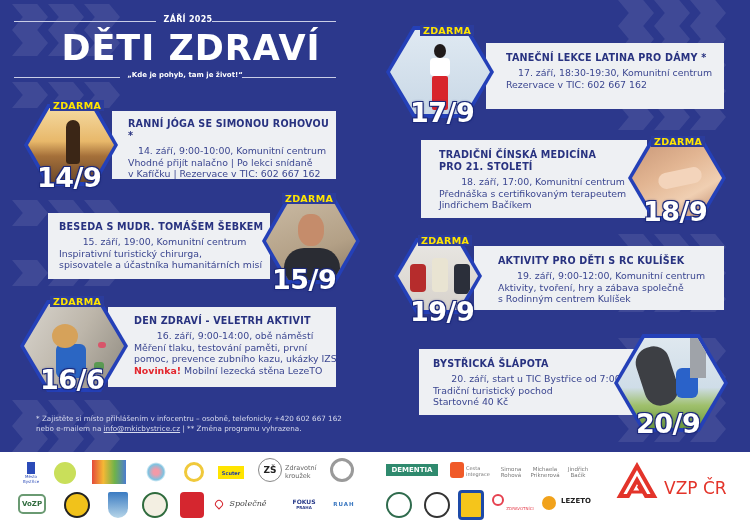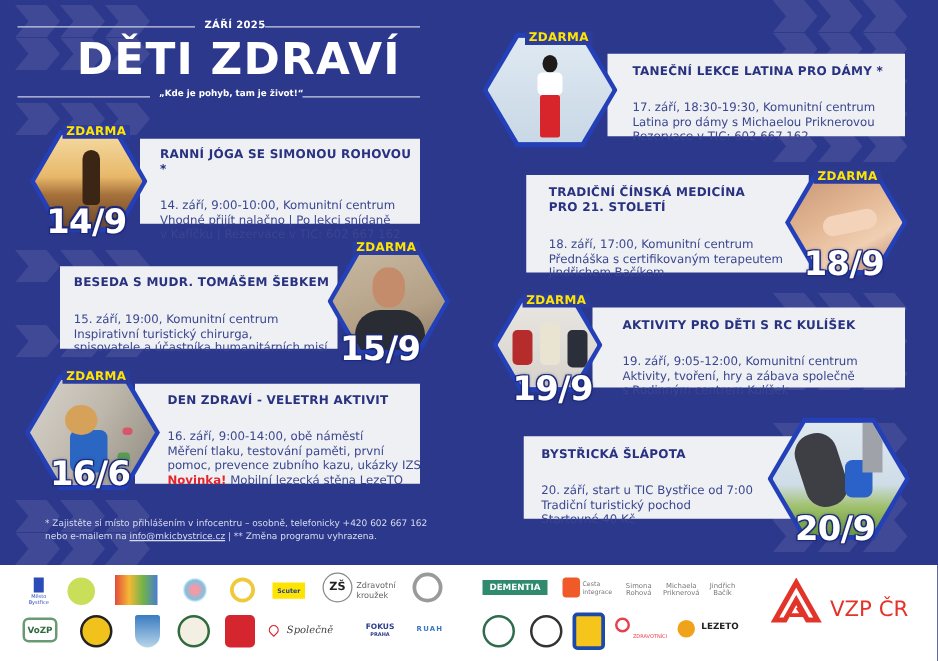--- a/index.html
+++ b/index.html
@@ -9,21 +9,21 @@
   .chev { position: absolute; width: 36px; height: 26px; background: rgba(255,255,255,0.09);
           clip-path: polygon(0 0, 70% 0, 100% 50%, 70% 100%, 0 100%, 30% 50%); }
   .hdr-line { position: absolute; height: 1px; background: #c9cde6; }
   .kicker { position: absolute; left: 148px; top: 15px; width: 80px; text-align: center; color: #fff; font-weight: bold; font-size: 8px; letter-spacing: 0.3px; }
   .title { position: absolute; left: 46px; top: 28px; width: 290px; text-align: center; color: #fff; font-weight: bold; font-size: 35px; letter-spacing: 1px; font-family: "DejaVu Sans", sans-serif; }
   .motto { position: absolute; left: 120px; top: 71px; width: 130px; text-align: center; color: #fff; font-weight: bold; font-size: 7px; }
 
   .card { position: absolute; background: #eef0f3; color: #2f3880; }
   .card .ct { font-weight: bold; font-size: 9.6px; color: #283280; letter-spacing: 0.2px; line-height: 12px; }
   .card .cl { font-size: 9.4px; line-height: 11.5px; color: #3b4690; white-space: nowrap; }
-  .card .cl.first { margin-top: 17px; }
+  .card .cl.first { margin-top: 3px; text-align: center; }
   .new { color: #e3262d; font-weight: bold; }
 
   .hex { position: absolute; width: 94px; height: 82px; background: #2440b8;
          clip-path: polygon(25% 0, 75% 0, 100% 50%, 75% 100%, 25% 100%, 0 50%); }
   .hex .in { position: absolute; left: 4px; top: 4px; right: 4px; bottom: 4px;
          clip-path: polygon(25% 0, 75% 0, 100% 50%, 75% 100%, 25% 100%, 0 50%); }
   .badge { position: absolute; background: #2b3c9c; color: #ffe500; font-weight: bold; font-size: 9.5px; padding: 0 3px; line-height: 11px; letter-spacing: 0.3px; }
   .date { position: absolute; color: #fff; font-weight: bold; font-size: 27px; letter-spacing: -0.5px;
           text-shadow: 0 0 3px #1d2a7a, 1px 1px 0 #1d2a7a, -1px -1px 0 #1d2a7a, 1px -1px 0 #1d2a7a, -1px 1px 0 #1d2a7a; }
 
@@ -150,50 +150,50 @@
       <div style="position:absolute;left:74px;top:38px;width:8px;height:6px;background:#d8556a;border-radius:3px"></div>
       <div style="position:absolute;left:70px;top:58px;width:10px;height:8px;background:#5a9a52;border-radius:3px"></div>
     </div>
   </div>
   <div class="badge" style="left:50px;top:296px">ZDARMA</div>
   <div class="date" style="left:40px;top:364px">16/6</div>
 
   <div class="card" style="left:486px;top:43px;width:238px;height:66px;padding:9px 0 0 20px">
     <div class="ct">TANEČNÍ LEKCE LATINA PRO DÁMY *</div>
     <div class="cl first">17. září, 18:30-19:30, Komunitní centrum</div>
-    <div class="cl">Latina pro dámy s Michaelou Priknerovou</div>
     <div class="cl">Rezervace v TIC: 602 667 162</div>
   </div>
   <div class="hex" style="left:386px;top:26px;width:108px;height:92px">
     <div class="in" style="background:linear-gradient(180deg,#dfe9f2 0%,#c9d8e6 100%)">
       <div style="position:absolute;left:44px;top:14px;width:12px;height:14px;background:#1f1a1a;border-radius:50%"></div>
       <div style="position:absolute;left:40px;top:28px;width:20px;height:18px;background:#ffffff;border-radius:4px"></div>
       <div style="position:absolute;left:42px;top:46px;width:16px;height:34px;background:#d8252c;border-radius:2px"></div>
     </div>
   </div>
   <div class="badge" style="left:420px;top:25px">ZDARMA</div>
+  <div class="date" style="left:410px;top:97px">17/9</div>
 
   <div class="card" style="left:421px;top:140px;width:226px;height:78px;padding:9px 0 0 18px">
     <div class="ct">TRADIČNÍ ČÍNSKÁ MEDICÍNA</div>
     <div class="ct">PRO 21. STOLETÍ</div>
     <div class="cl first">18. září, 17:00, Komunitní centrum</div>
     <div class="cl">Přednáška s certifikovaným terapeutem</div>
     <div class="cl">Jindřichem Bačíkem</div>
   </div>
   <div class="hex" style="left:628px;top:136px;width:98px;height:84px">
     <div class="in" style="background:linear-gradient(150deg,#c79677 0%,#e2b592 40%,#f0cfb2 70%,#b98263 100%)">
       <div style="position:absolute;left:26px;top:30px;width:44px;height:16px;background:#f3d4bb;border-radius:10px;transform:rotate(-12deg)"></div>
     </div>
   </div>
   <div class="badge" style="left:651px;top:136px">ZDARMA</div>
   <div class="date" style="left:643px;top:196px">18/9</div>
 
   <div class="card" style="left:474px;top:246px;width:250px;height:64px;padding:9px 0 0 24px">
     <div class="ct">AKTIVITY PRO DĚTI S RC KULÍŠEK</div>
-    <div class="cl first">19. září, 9:05-12:00, Komunitní centrum</div>
+    <div class="cl first">19. září, 9:00-12:00, Komunitní centrum</div>
     <div class="cl">Aktivity, tvoření, hry a zábava společně</div>
     <div class="cl">s Rodinným centrem Kulíšek</div>
   </div>
   <div class="hex" style="left:394px;top:238px;width:88px;height:76px">
     <div class="in" style="background:linear-gradient(180deg,#e8e6e2 0%,#d7d2cb 100%)">
       <div style="position:absolute;left:12px;top:22px;width:16px;height:28px;background:#b62c2c;border-radius:4px"></div>
       <div style="position:absolute;left:34px;top:16px;width:16px;height:34px;background:#e9e4d2;border-radius:4px"></div>
       <div style="position:absolute;left:56px;top:22px;width:16px;height:30px;background:#2b2f3a;border-radius:4px"></div>
     </div>
   </div>

